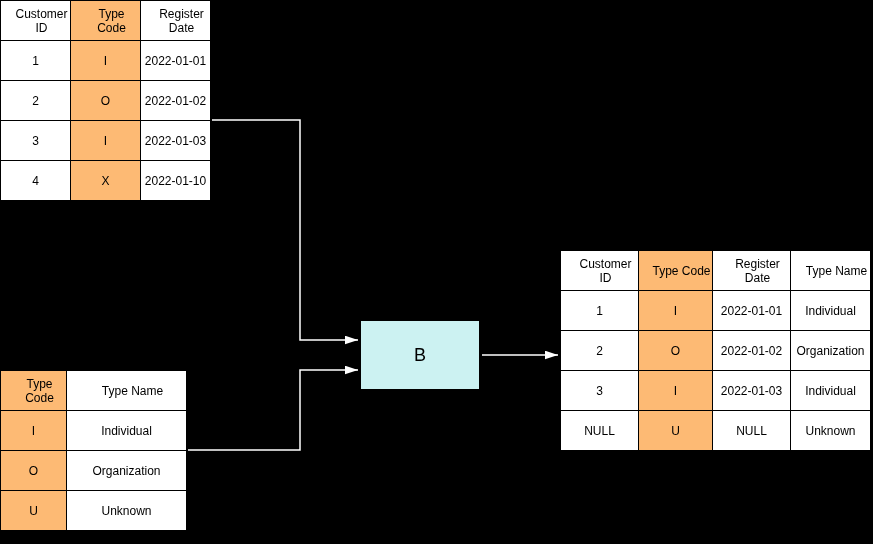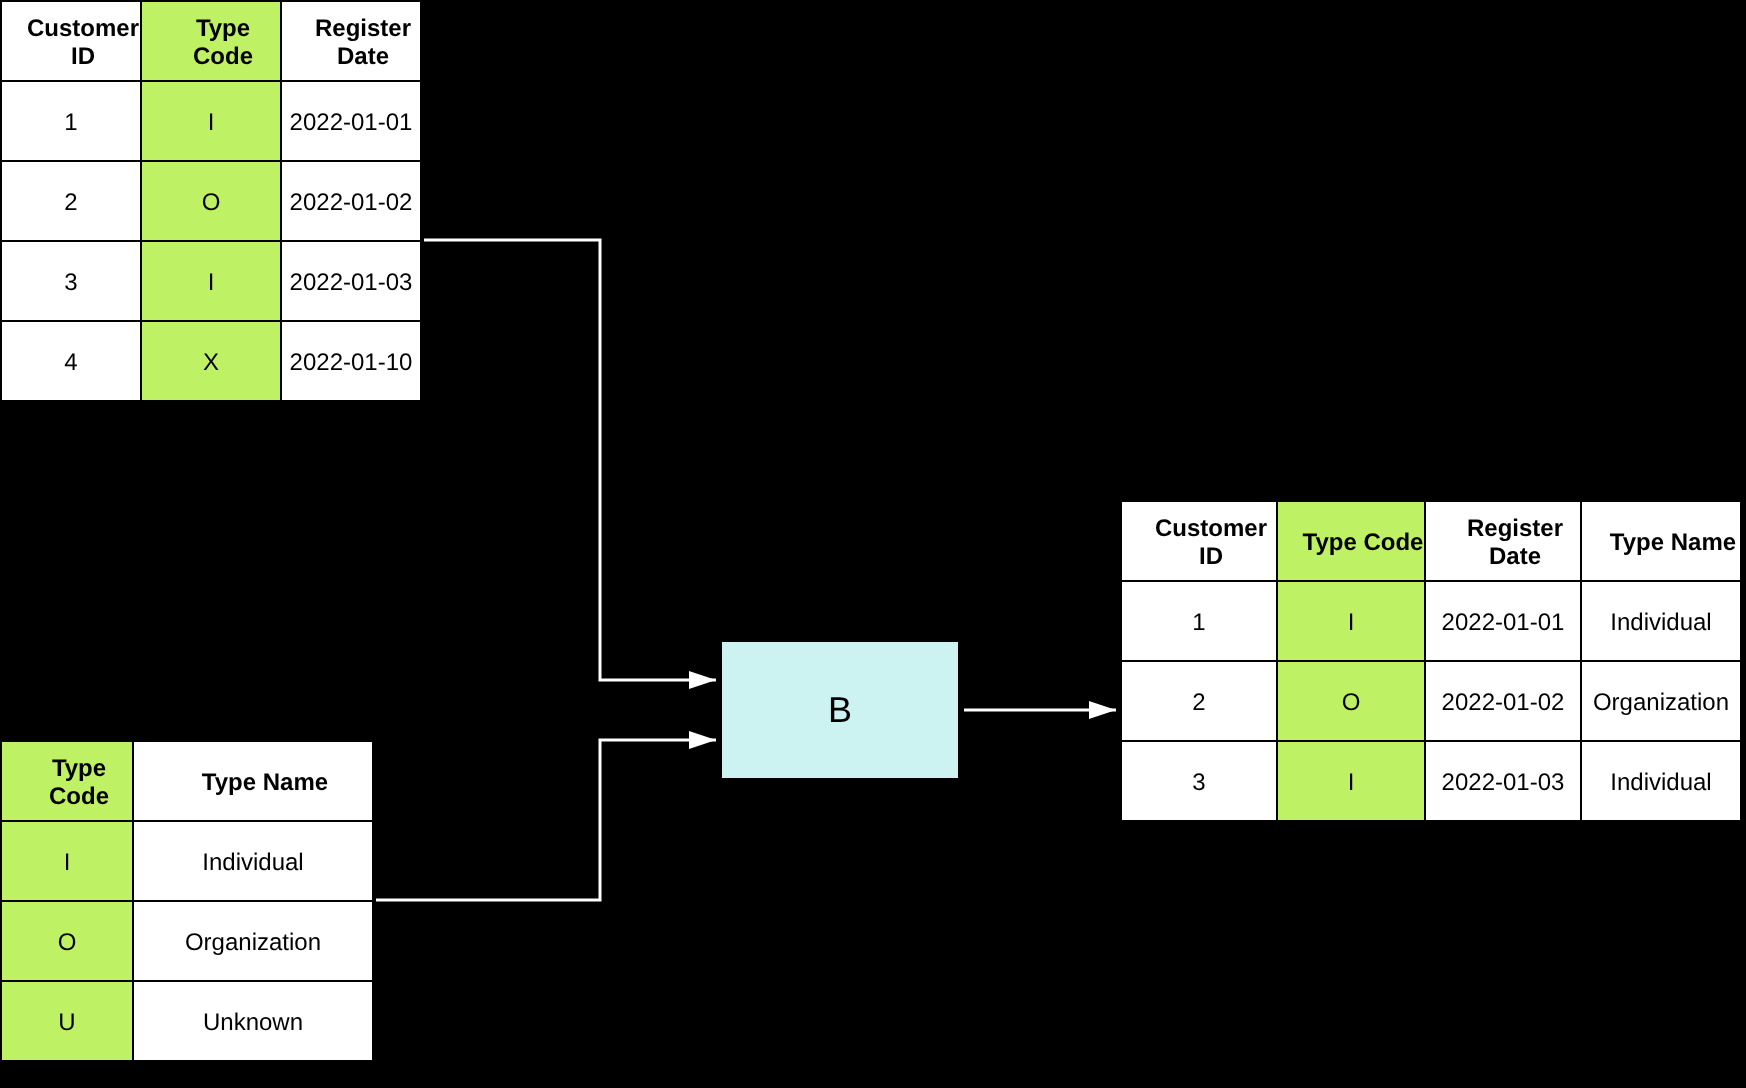--- a/index.html
+++ b/index.html
@@ -19,24 +19,24 @@
     background: #fff;
   }
   .tbl th, .tbl td {
     border: 1px solid #000;
     text-align: center;
     vertical-align: middle;
     padding: 0;
     font-weight: normal;
   }
   .tbl th {
-    font-weight: bold;
+    font-weight: normal;
     padding-left: 12px;
   }
-  .hl { background: #bef264; }
+  .hl { background: #fdba74; }
   .join-box {
     position: absolute;
     background: #ccf2f2;
     border: 1px solid #000;
     display: flex;
     align-items: center;
     justify-content: center;
     font-size: 18px;
   }
   
@@ -137,20 +137,26 @@
     <td class="hl">O</td>
     <td>2022-01-02</td>
     <td>Organization</td>
   </tr>
   <tr>
     <td>3</td>
     <td class="hl">I</td>
     <td>2022-01-03</td>
     <td>Individual</td>
   </tr>
+  <tr>
+    <td>NULL</td>
+    <td class="hl">U</td>
+    <td>NULL</td>
+    <td>Unknown</td>
+  </tr>
 </tbody>
   </table>
 
 <svg class="connectors">
   <defs>
     <marker id="arrow" markerWidth="10" markerHeight="10" refX="9" refY="3" orient="auto" markerUnits="strokeWidth">
       <path d="M0,0 L0,6 L9,3 z" fill="#fff"></path>
     </marker>
   </defs>
 

